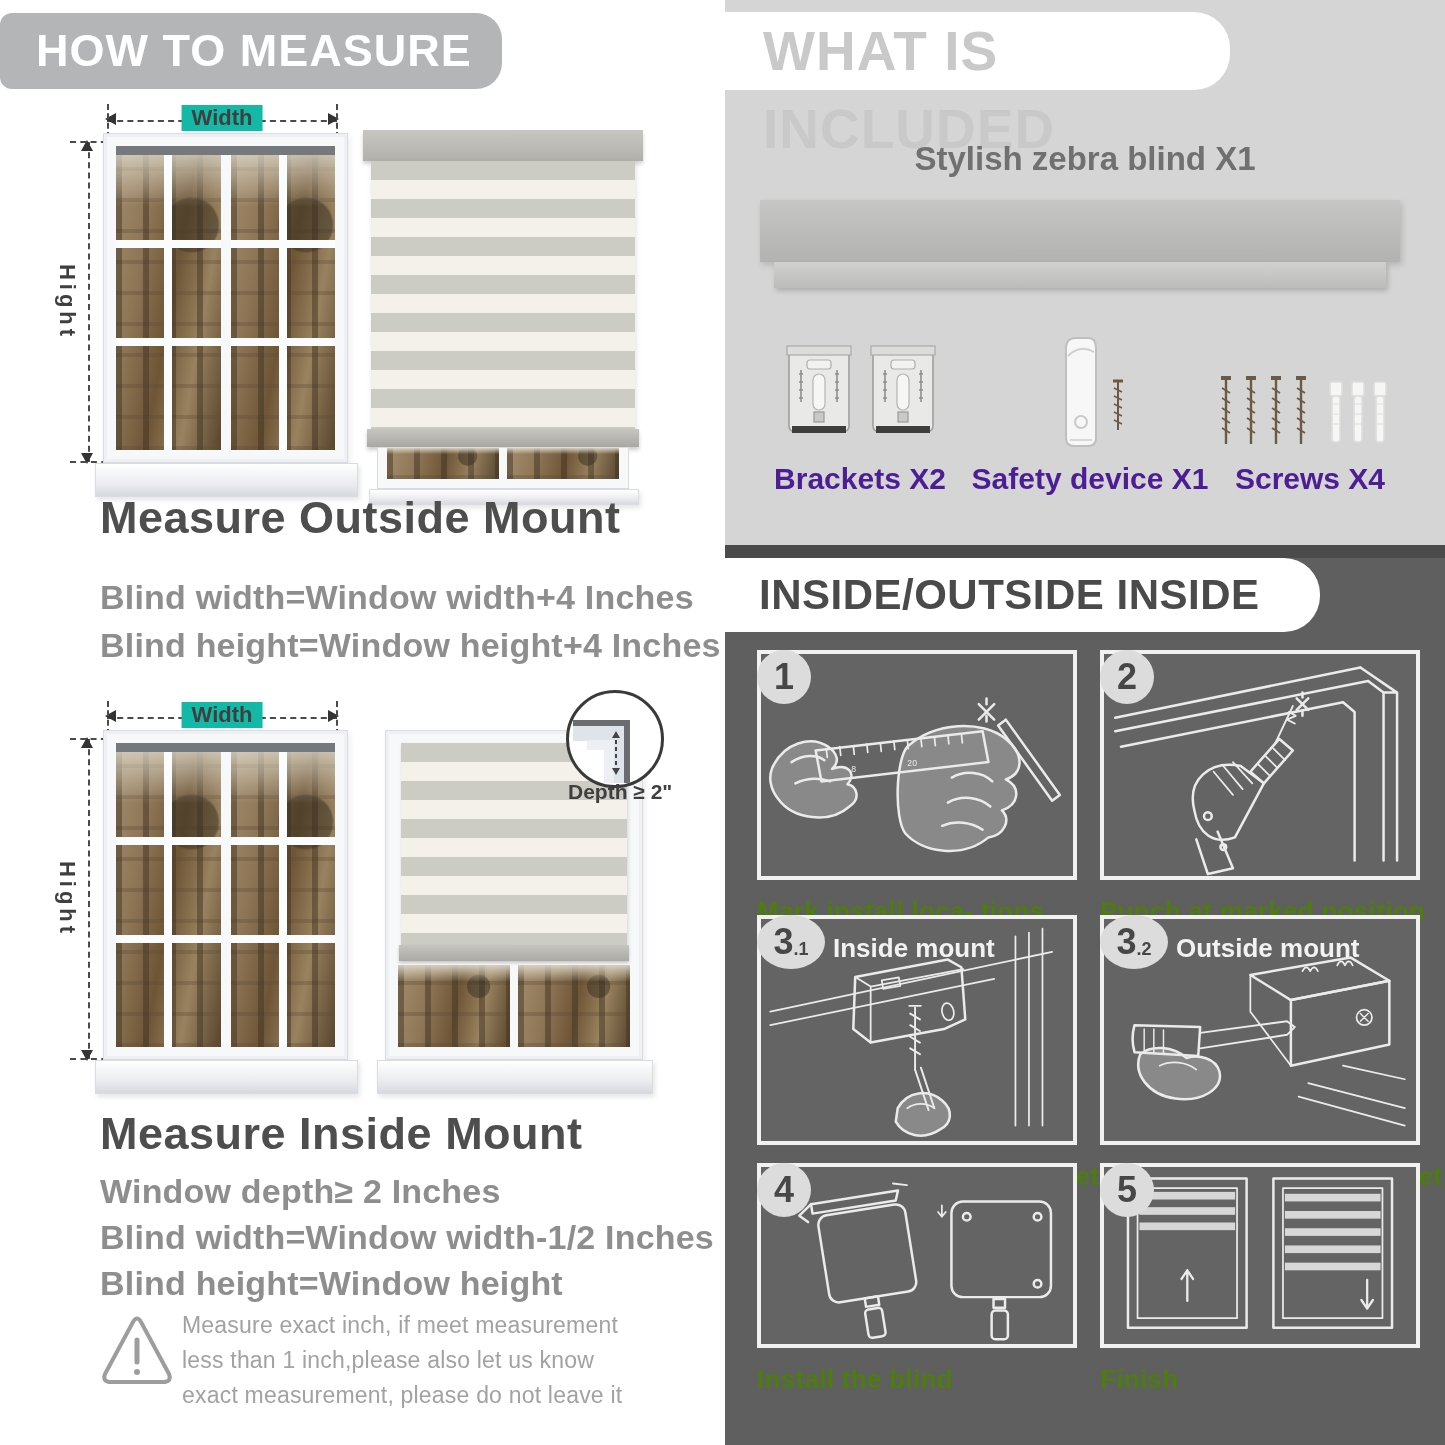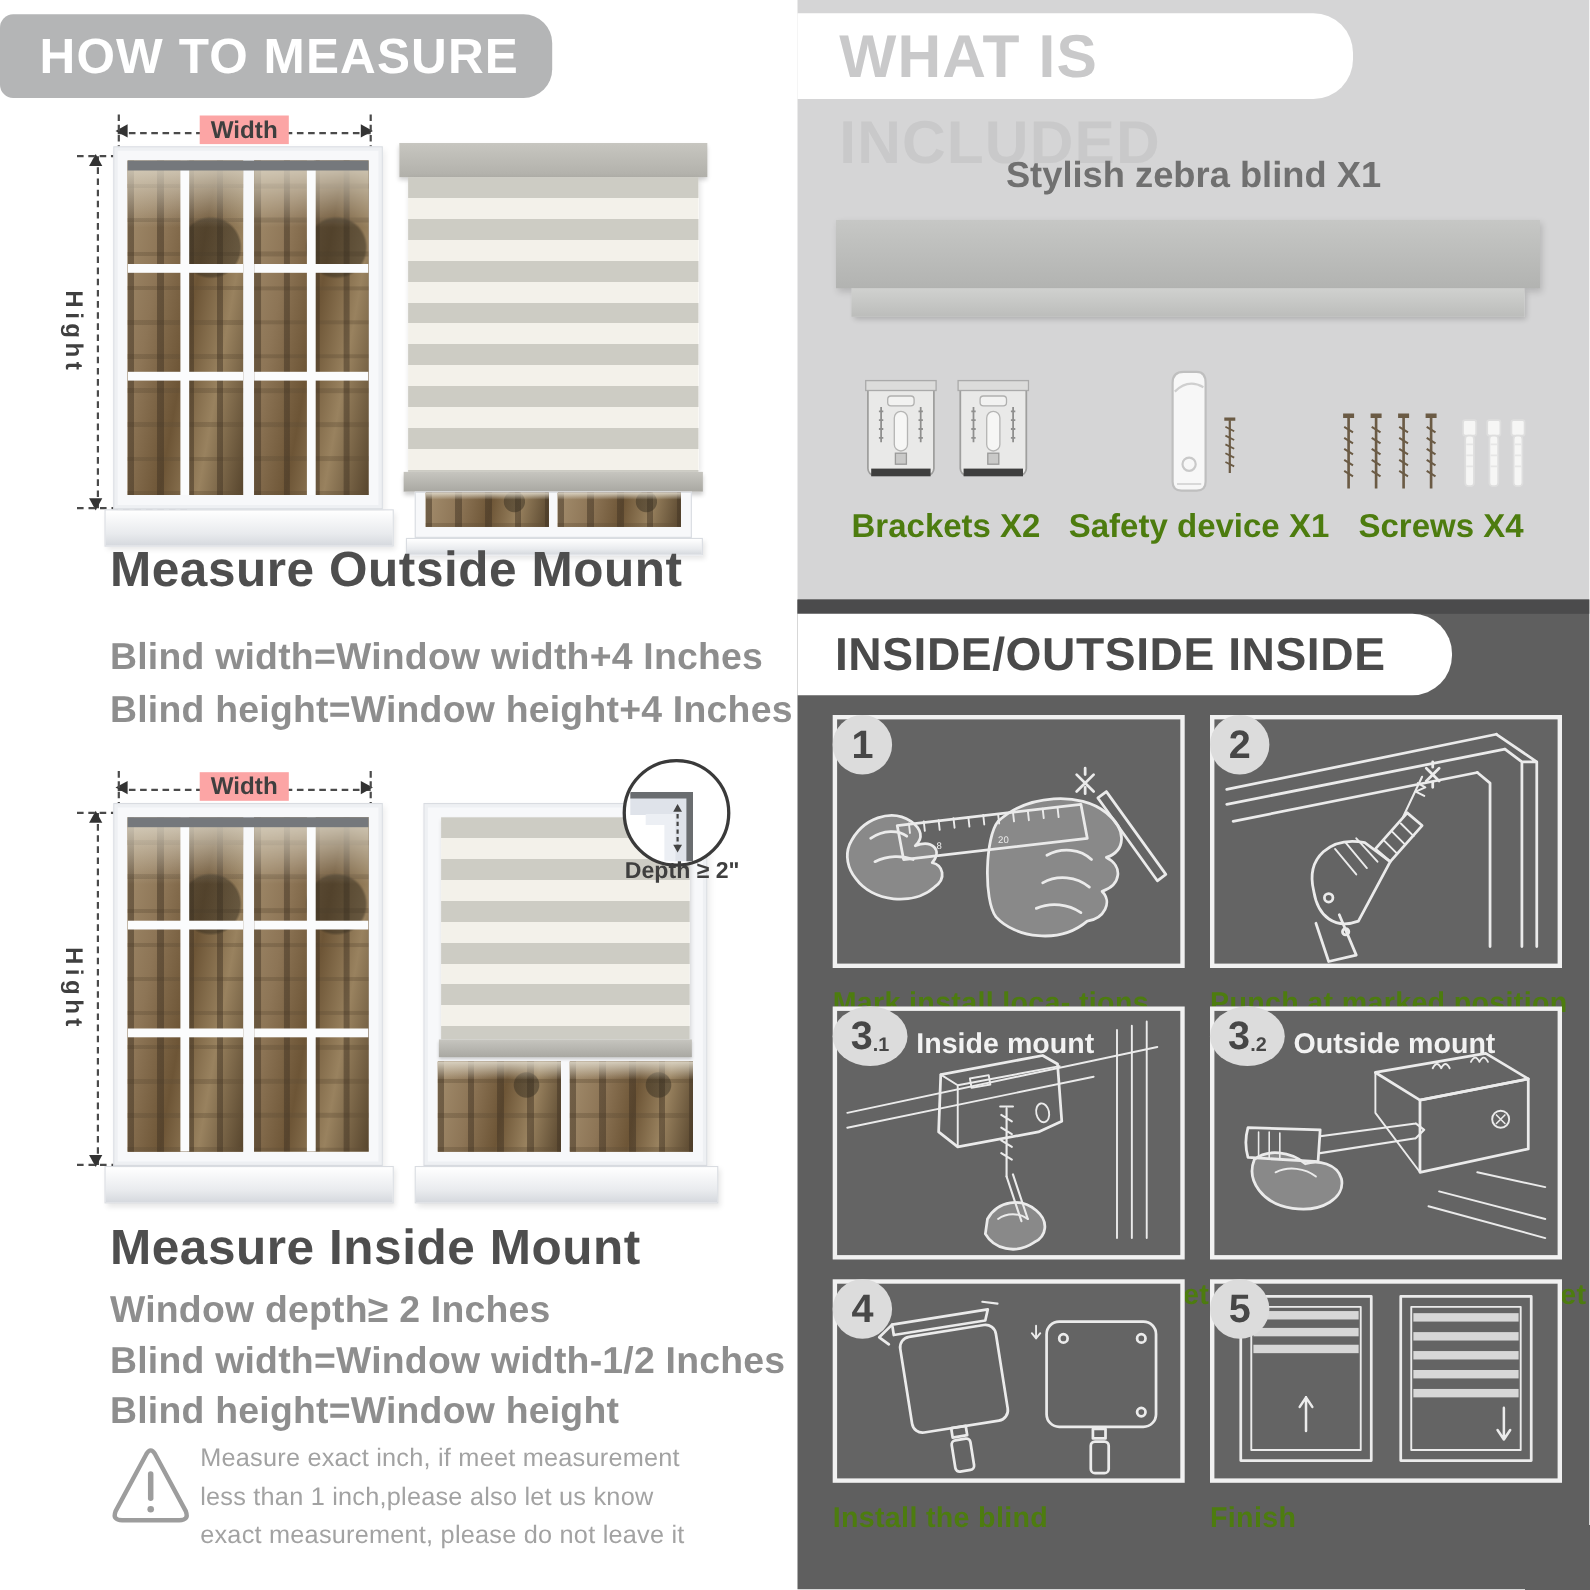--- a/index.html
+++ b/index.html
@@ -16,21 +16,21 @@
   .sub{font-weight:bold;font-size:34px;color:#8e8e8e;letter-spacing:.2px;white-space:nowrap;}
 
   
   .dash-h{position:absolute;height:0;border-top:2px dashed #4a4a4a;}
   .dash-v{position:absolute;width:0;border-left:2px dashed #4a4a4a;}
   .ah{position:absolute;width:0;height:0;border:6px solid transparent;}
   .ah.l{border-right:11px solid #333;border-left:0;left:-2px;top:-7px;}
   .ah.r{border-left:11px solid #333;border-right:0;right:-2px;top:-7px;}
   .ah.u{border-bottom:11px solid #333;border-top:0;top:-2px;left:-7px;}
   .ah.d{border-top:11px solid #333;border-bottom:0;bottom:-2px;left:-7px;}
-  .mlabel{position:absolute;left:50%;top:-15px;transform:translateX(-50%);background:#fca5a5;
+  .mlabel{position:absolute;left:50%;top:-15px;transform:translateX(-50%);background:#14b8a6;
           padding:0 10px;font-size:22px;font-weight:bold;color:#3f3f3f;}
   .vlabel{position:absolute;left:-34px;top:50%;transform:translateY(-50%);
           writing-mode:vertical-rl;font-size:22px;font-weight:bold;color:#3f3f3f;
           letter-spacing:4px;background:#fff;padding:8px 0;}
 
   
   .window{position:absolute;background:#f7f8fa;border:1px solid #d9dce1;
           box-shadow:inset 0 0 0 3px #eef0f3, 2px 3px 6px rgba(0,0,0,.08);
           padding:12px;box-sizing:border-box;}
   .glazing{position:relative;display:flex;gap:10px;width:100%;height:100%;background:#f7f8fa;}
@@ -74,21 +74,21 @@
                font-size:55px;line-height:78px;padding-left:38px;box-sizing:border-box;letter-spacing:1px;}
   .blindlabel{left:860px;top:140px;width:450px;text-align:center;font-size:33px;
               font-weight:bold;color:#707070;}
   .headrail-top{left:760px;top:200px;width:640px;height:62px;
       background:linear-gradient(#c6c7c5,#b2b3b1),
                  repeating-linear-gradient(90deg,rgba(255,255,255,.05) 0 2px,transparent 2px 5px);
       box-shadow:2px 3px 6px rgba(0,0,0,.15);}
   .headrail-lip{left:774px;top:262px;width:612px;height:26px;
       background:linear-gradient(#d0d1cf,#bcbdbb);box-shadow:2px 3px 5px rgba(0,0,0,.18);}
   .itemlabel{position:absolute;top:462px;text-align:center;font-size:30px;
-             font-weight:bold;color:#4d7c0f;white-space:nowrap;}
+             font-weight:bold;color:#4c1d95;white-space:nowrap;}
 
   .darkpanel{left:725px;top:545px;width:720px;height:900px;background:#5f5f5f;}
   .darkstrip{left:725px;top:545px;width:720px;height:13px;background:#4b4b4c;}
   .mountcap{left:725px;top:558px;width:595px;height:74px;color:#4a4a4a;font-weight:bold;
             font-size:42px;line-height:74px;padding-left:34px;box-sizing:border-box;letter-spacing:.5px;}
 
   .panel{position:absolute;width:320px;border:4px solid #f1f1f1;background:#646464;
          box-sizing:border-box;}
   .badge{position:absolute;left:-4px;top:-4px;width:54px;height:54px;border-radius:50%;
          background:#dcdcdc;display:flex;align-items:center;justify-content:center;

